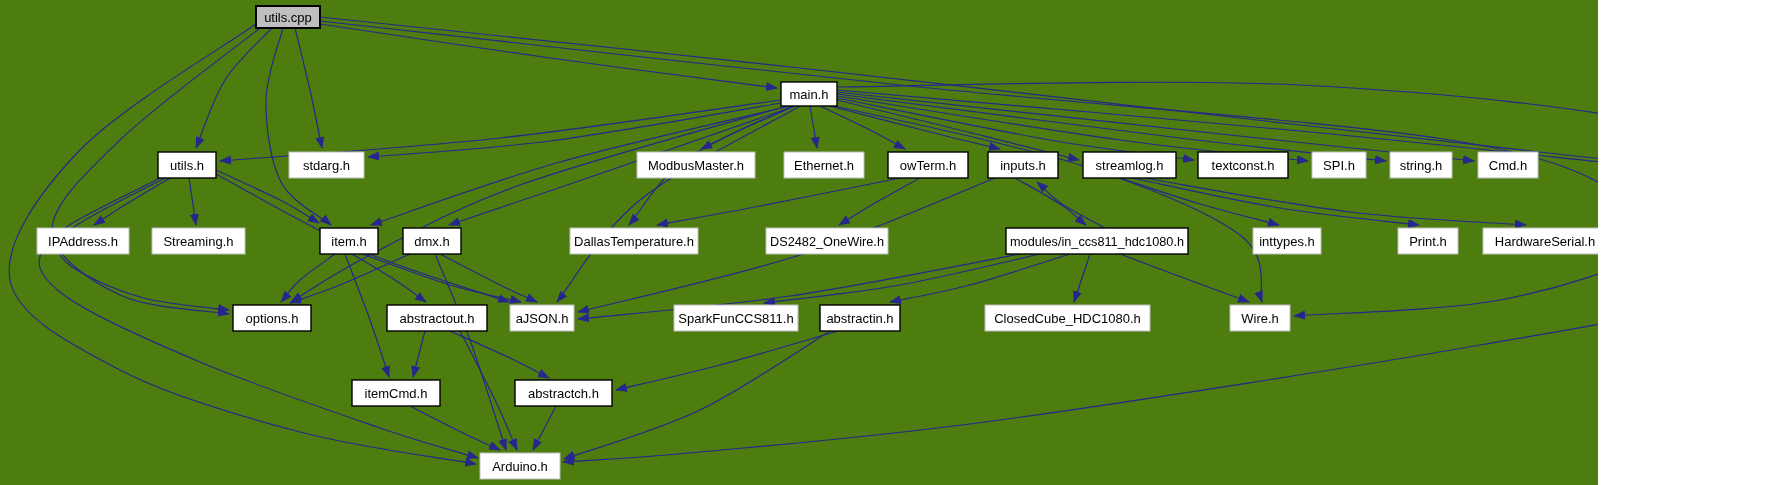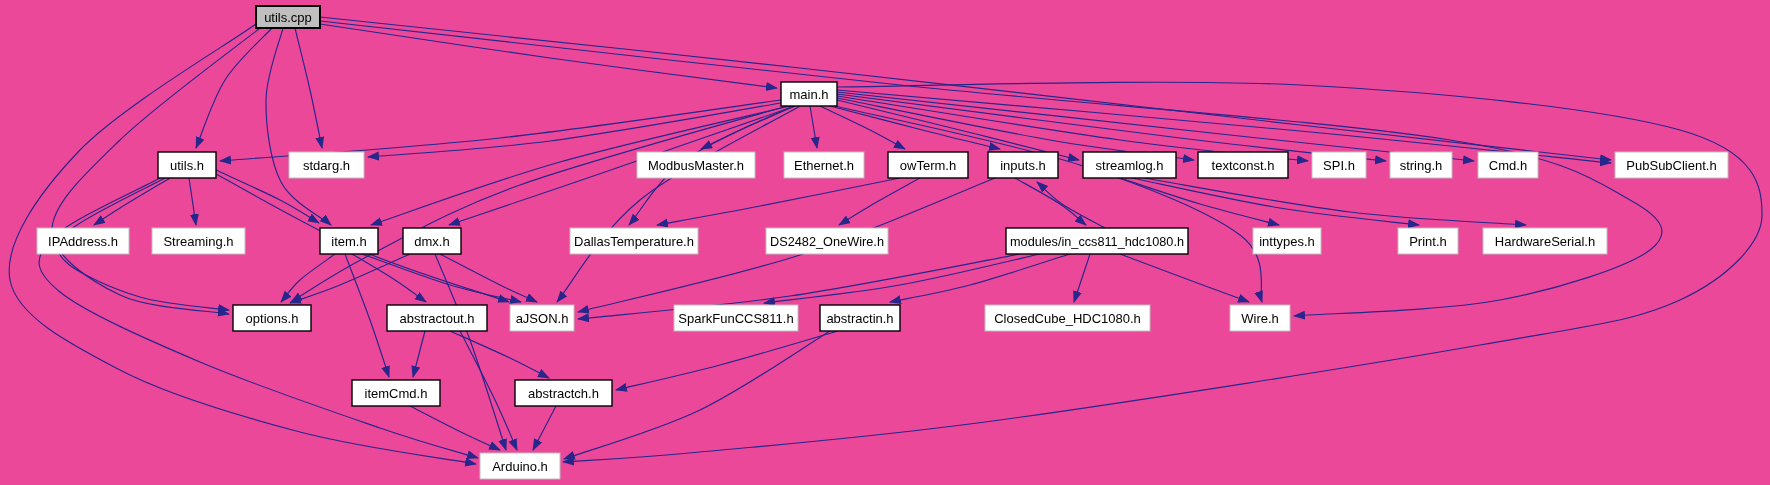--- a/index.html
+++ b/index.html
@@ -1,16 +1,16 @@
 <!DOCTYPE html>
 <html><head>
 <meta charset="utf-8">
 <style>
   html,body{margin:0;padding:0;background:#ffffff;}
-  .stage{position:relative;width:1770px;height:485px;background:#ec4899;overflow:hidden;}
+  .stage{position:relative;width:1598px;height:485px;background:#4d7c0f;overflow:hidden;}
   svg{display:block;font-family:"Liberation Sans","DejaVu Sans",sans-serif;}
   .node-label{font-size:13px;fill:#000;}
   .edge{fill:none;stroke-width:1.15px;}
 </style>
 </head>
 <body>
 
 <div class="stage">
   <svg id="graph-svg" width="1770" height="485" viewBox="0 0 1770 485">
     <defs>

